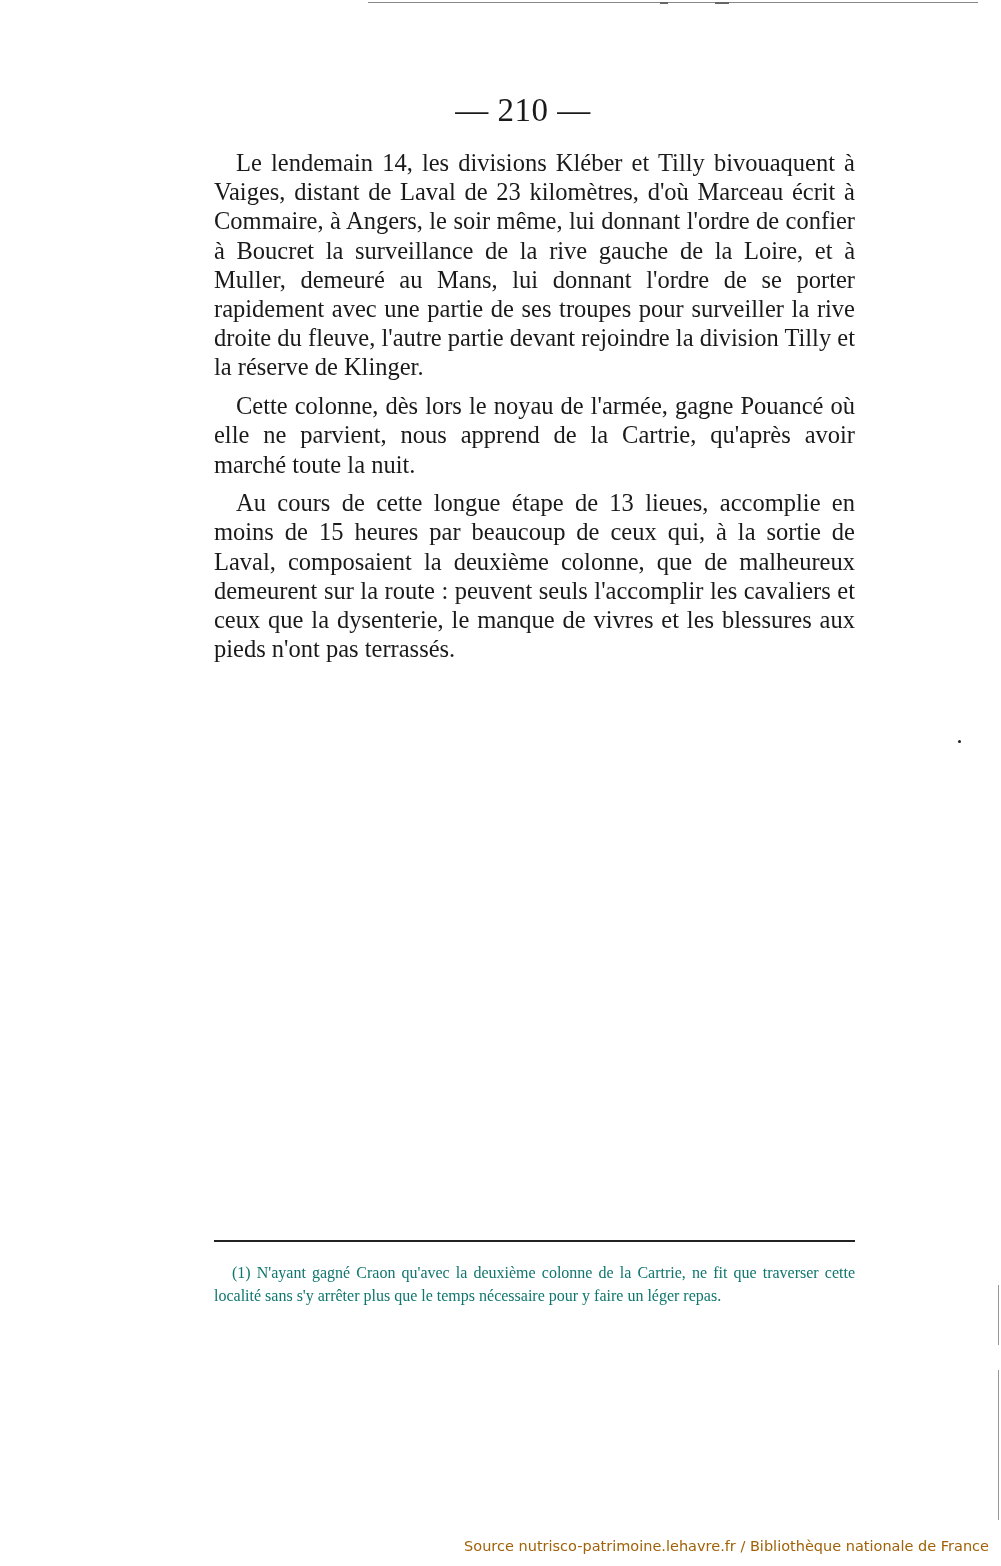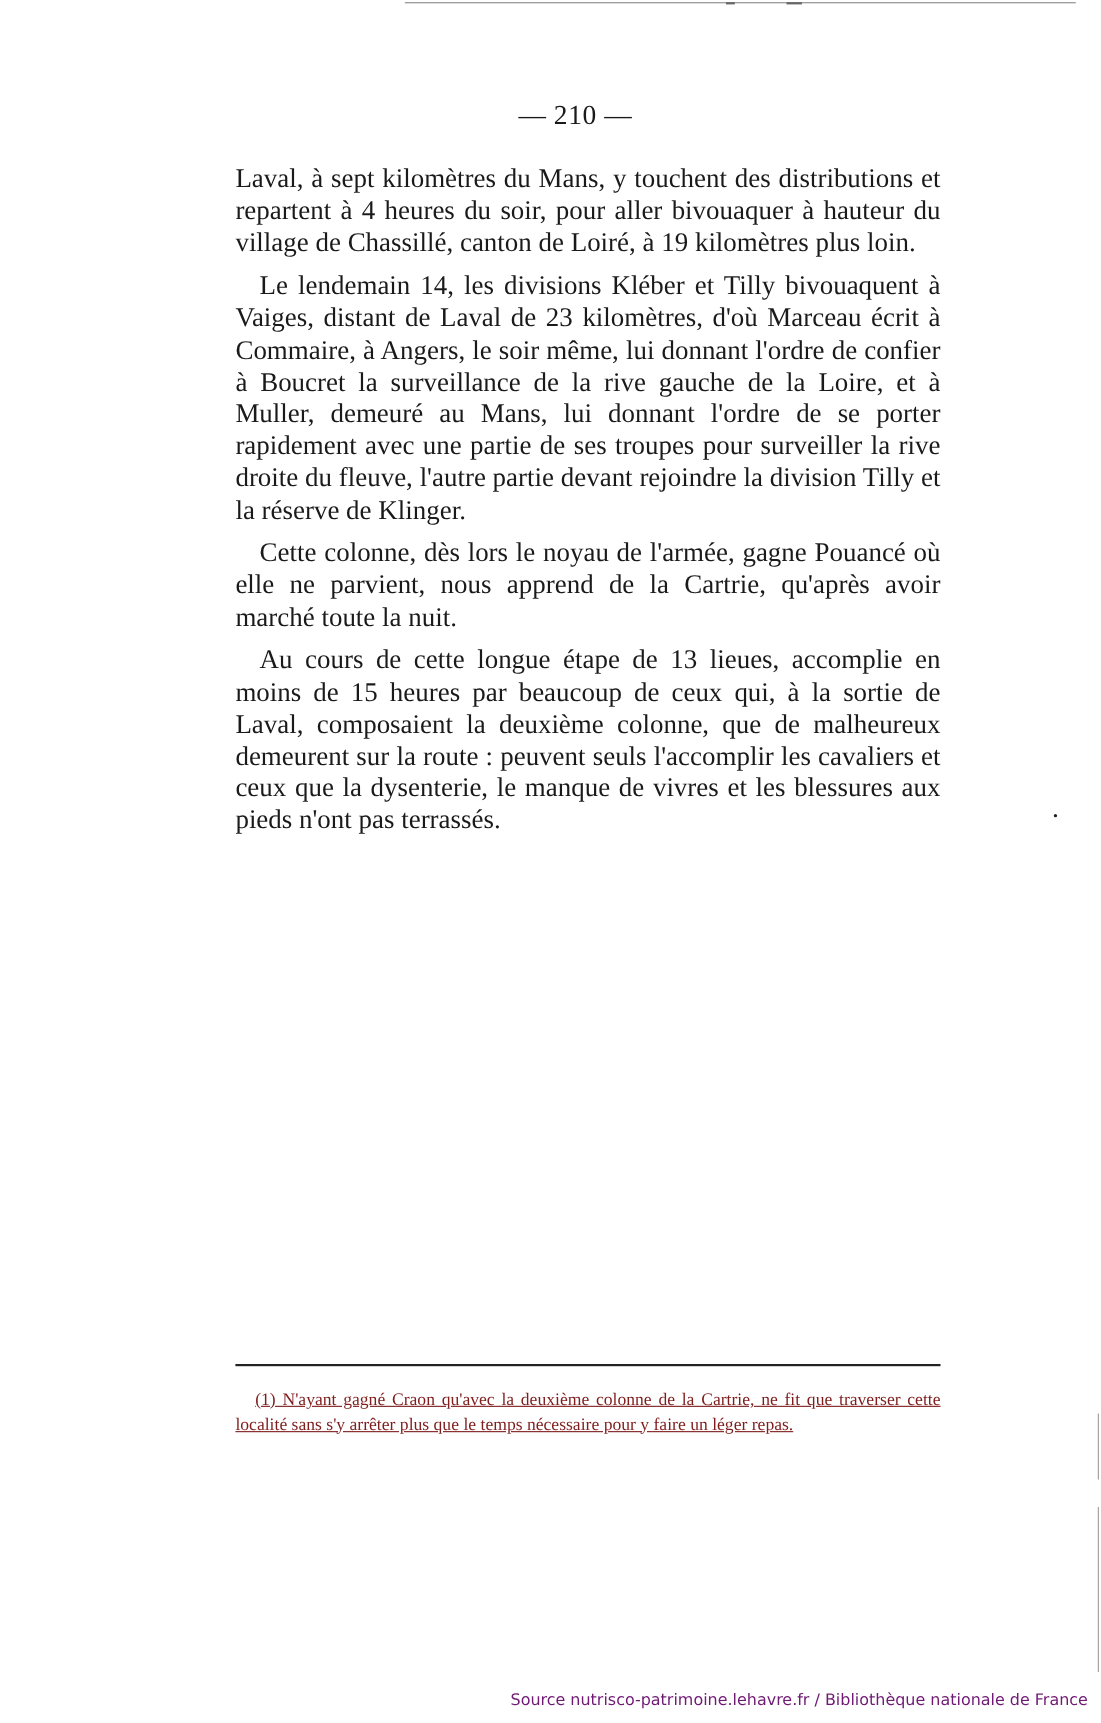--- a/index.html
+++ b/index.html
@@ -8,62 +8,60 @@
     font-family: "Liberation Serif", "DejaVu Serif", serif;
     color: #1a1a1a;
   }
   .topline {
     position: absolute; top: 2px; left: 368px; width: 610px; height: 1px;
     background: #888;
   }
   .topdash { position: absolute; top: 2px; height: 2px; background: #666; }
   .page-number {
     position: absolute; top: 92px; left: 0; width: 1001px;
-    text-align: center; font-size: 25px; letter-spacing: 0.5px;
+    text-align: center; font-size: 33px; letter-spacing: 0.5px;
     padding-left: 45px; box-sizing: border-box;
   }
   .body-text {
     position: absolute; top: 148px; left: 214px; width: 641px;
     font-size: 24.5px; line-height: 29.2px;
     font-stretch: condensed;
   }
   .para {
     margin: 0 0 9.5px 0; text-align: justify; text-indent: 22px;
     transform-origin: left top;
   }
   .para.first { text-indent: 0; }
   .footnote-rule {
     position: absolute; top: 1240px; left: 214px; width: 641px; height: 2px;
     background: #222;
   }
   .footnote {
     position: absolute; top: 1262px; left: 214px; width: 641px;
     font-size: 16px; line-height: 22.5px; text-align: justify; text-indent: 18px;
-    color: #7f1d1d;
-    text-decoration: underline;
+    color: #0f766e;
   }
   .source-credit {
     position: absolute; top: 1538px; right: 12px;
     font-family: "DejaVu Sans", "Liberation Sans", sans-serif;
-    font-size: 14.5px; color: #701a75;
+    font-size: 14.5px; color: #a16207;
   }
   .rmark { position: absolute; width: 1px; background: #999; }
   .speck { position: absolute; width: 3px; height: 3px; border-radius: 50%; background: #222; }
 </style>
 </head>
 <body>
 
 <div class="topline"></div>
 <div class="topdash" style="left:660px;width:8px"></div>
 <div class="topdash" style="left:715px;width:14px"></div>
 
 <div class="page-number">— 210 —</div>
 
 <div class="body-text">
-  <p class="para first">Laval, à sept kilomètres du Mans, y touchent des distributions et repartent à 4 heures du soir, pour aller bivouaquer à hauteur du village de Chassillé, canton de Loiré, à 19 kilomètres plus loin.</p>
   <p class="para">Le lendemain 14, les divisions Kléber et Tilly bivouaquent à Vaiges, distant de Laval de 23 kilomètres, d'où Marceau écrit à Commaire, à Angers, le soir même, lui donnant l'ordre de confier à Boucret la surveillance de la rive gauche de la Loire, et à Muller, demeuré au Mans, lui donnant l'ordre de se porter rapidement avec une partie de ses troupes pour surveiller la rive droite du fleuve, l'autre partie devant rejoindre la division Tilly et la réserve de Klinger.</p>
   <p class="para">Cette colonne, dès lors le noyau de l'armée, gagne Pouancé où elle ne parvient, nous apprend de la Cartrie, qu'après avoir marché toute la nuit.</p>
   <p class="para">Au cours de cette longue étape de 13 lieues, accomplie en moins de 15 heures par beaucoup de ceux qui, à la sortie de Laval, composaient la deuxième colonne, que de malheureux demeurent sur la route : peuvent seuls l'accomplir les cavaliers et ceux que la dysenterie, le manque de vivres et les blessures aux pieds n'ont pas terrassés.</p>
 </div>
 
 <div class="footnote-rule"></div>
 <div class="footnote">(1) N'ayant gagné Craon qu'avec la deuxième colonne de la Cartrie, ne fit que traverser cette localité sans s'y arrêter plus que le temps nécessaire pour y faire un léger repas.</div>
 
 <div class="speck" style="left:958px;top:740px"></div>
 <div class="rmark" style="left:998px;top:1285px;height:60px"></div>

